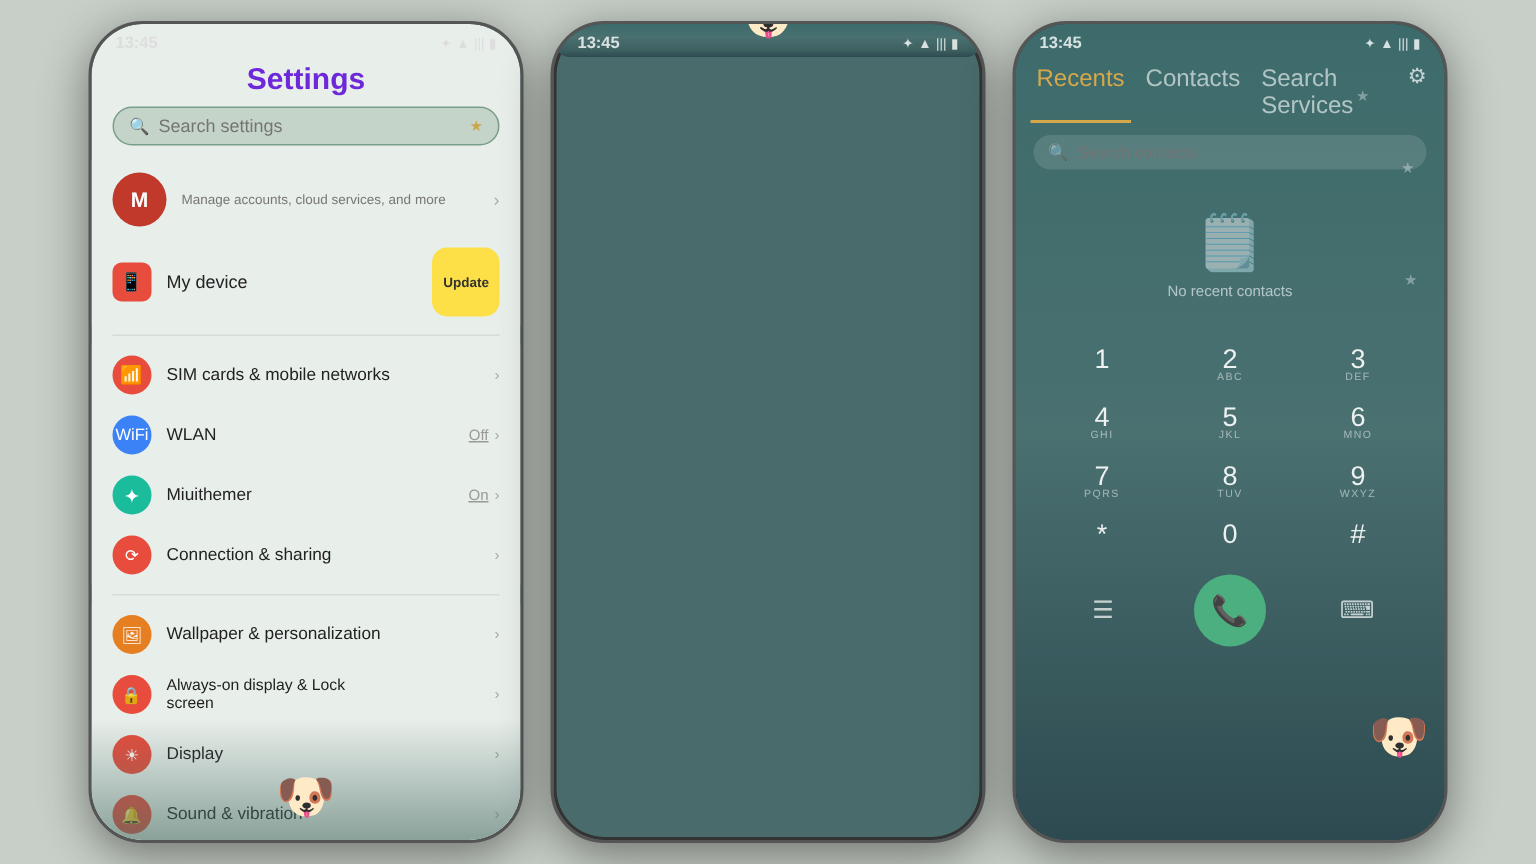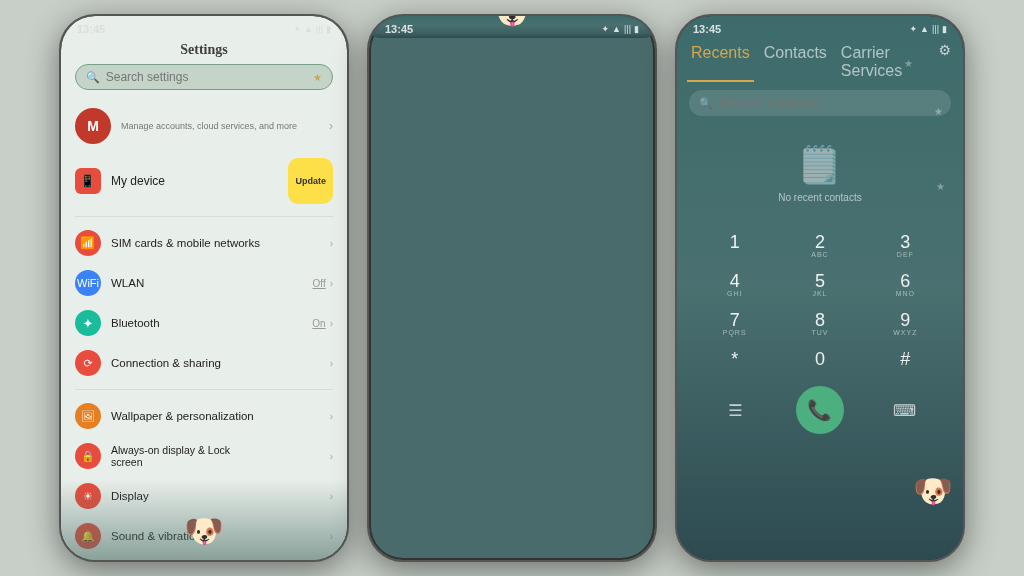--- a/index.html
+++ b/index.html
@@ -59,24 +59,23 @@
     .status-icons { display: flex; gap: 3px; align-items: center; font-size: 9px; }
 
     
     .phone1-screen {
       background: #e8eeea;
     }
 
     .settings-header {
       text-align: center;
       padding: 4px 0 6px;
-      font-size: 14px;
+      font-size: 20px;
       font-weight: 600;
-      color: #404040;
-      font-family: Liberation Serif, serif;
+      color: #6d28d9;
     }
 
     .search-bar {
       margin: 0 14px 10px;
       background: #c5d4c8;
       border-radius: 20px;
       display: flex;
       align-items: center;
       padding: 5px 10px;
       gap: 6px;
@@ -197,21 +196,21 @@
       display: flex;
       align-items: center;
       padding: 5px 10px;
       gap: 6px;
     }
 
     .contacts-search input {
       background: transparent;
       border: none;
       outline: none;
-      font-size: 14px;
+      font-size: 11px;
       color: rgba(255,255,255,0.8);
       width: 100%;
     }
 
     .no-contacts-area {
       display: flex;
       flex-direction: column;
       align-items: center;
       padding: 20px;
       gap: 6px;
@@ -338,21 +337,21 @@
         <div class="item-icon icon-blue" style="font-size:11px;">WiFi</div>
         <span class="item-text">WLAN</span>
         <span class="item-right">
           <span class="item-value">Off</span>
           <span>›</span>
         </span>
       </div>
 
       <div class="settings-item">
         <div class="item-icon" style="background:#1abc9c;font-size:13px;">✦</div>
-        <span class="item-text">Bluetooth</span>
+        <span class="item-text">Miuithemer</span>
         <span class="item-right">
           <span class="item-value">On</span>
           <span>›</span>
         </span>
       </div>
 
       <div class="settings-item">
         <div class="item-icon icon-red" style="font-size:11px;">⟳</div>
         <span class="item-text">Connection &amp; sharing</span>
         <span class="item-right">›</span>
@@ -420,21 +419,21 @@
           <span>|||</span>
           <span>▮</span>
         </span>
       </div>
 
       <div class="settings-gear">⚙</div>
 
       <div class="dialer-tabs">
         <span class="dialer-tab active">Recents</span>
         <span class="dialer-tab">Contacts</span>
-        <span class="dialer-tab">Carrier Services</span>
+        <span class="dialer-tab">Search Services</span>
       </div>
 
       <div class="contacts-search">
         <span style="color:rgba(255,255,255,0.5);font-size:11px;">🔍</span>
         <input type="text" readonly="" style="color: rgba(255, 255, 255, 0.7);" placeholder="Search contacts">
       </div>
 
       <div class="no-contacts-area">
         <div class="contacts-icon-area">
           <span style="color:rgba(255,255,255,0.7);font-size:36px;">🗒️</span>

